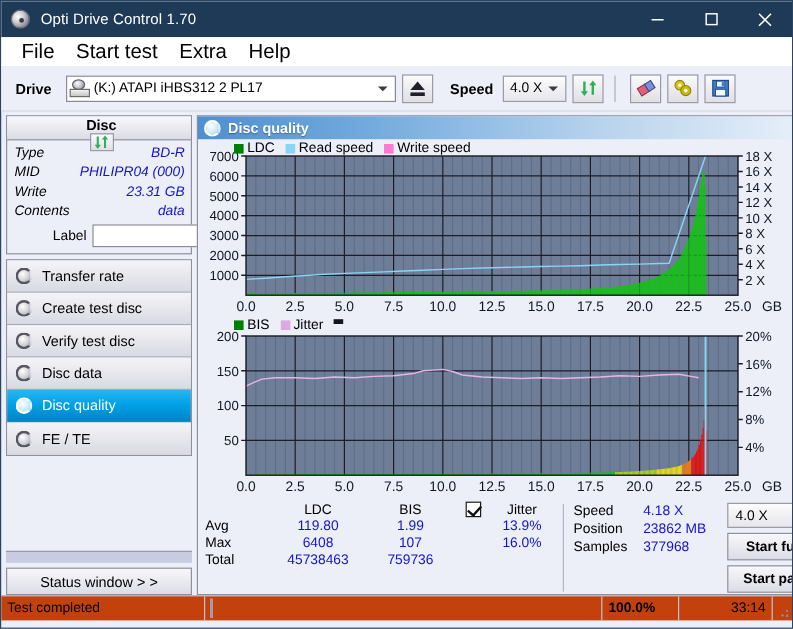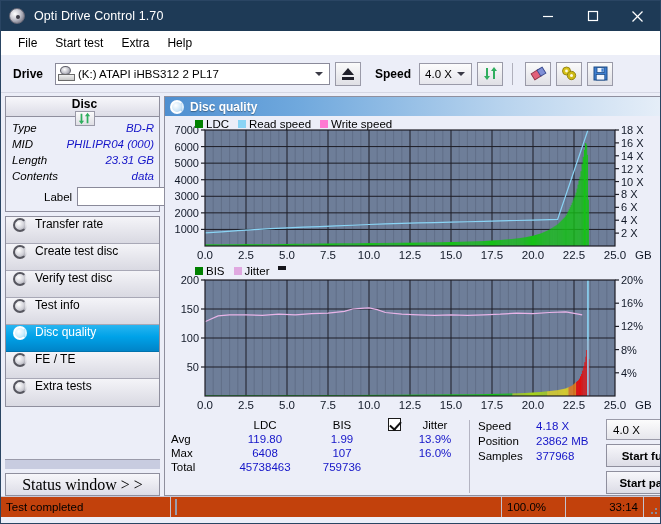--- a/index.html
+++ b/index.html
@@ -55,21 +55,21 @@
   
   .menubar {
     height: 24px;
     background: #ffffff;
     display: flex;
     align-items: center;
     padding-left: 8px;
     border-bottom: 1px solid #ffffff;
   }
   .menu-item {
-    font-size: 12px;
+    font-size: 17px;
     color: #000000;
     padding: 11px 9px;
   }
 
   
   .toolbar {
     height: 38px;
     background: #eceef8;
     display: flex;
     align-items: center;
@@ -236,21 +236,21 @@
     background: #f4f4e2; border: 1px solid #9a9830;
   }
 
   .nav {
     margin-top: 4px;
     border: 1px solid #8f8f9e;
     background: #e2e2ea;
   }
   .nav-item {
     height: 27px;
-    display: flex; 
+    display: flex; align-items: center;
     background: linear-gradient(#f4f4f8, #d9d9e2);
     border-bottom: 1px solid #a8a8b6;
     padding-left: 6px;
     font-size: 12px;
     color: #000;
   }
   .nav-item.active {
     background: linear-gradient(#29b5f0, #00a2e8 45%, #0084c8 100%);
     color: #ffffff;
     border-bottom: 1px solid #0072ad;
@@ -279,22 +279,21 @@
     height: 10px;
     background: #c8cce0;
     border-top: 1px solid #9a9aaa;
   }
   .status-btn {
     height: 23px;
     margin-top: 4px;
     background: linear-gradient(#f7f7fb, #dcdce6);
     border: 1px solid #8f8f9e;
     display: flex; align-items: center; justify-content: center;
-    font-size: 16px;
-    font-family: Liberation Serif, serif;
+    font-size: 12px;
   }
 
   
   .right {
     flex: 1;
     margin-left: 4px;
     border: 1px solid #8f8f9e;
     background: #eceef8;
     display: flex;
     flex-direction: column;
@@ -435,21 +434,21 @@
     height: 100%;
     background: #ffffff;
     border: 1px solid #9c9cac;
     position: relative;
     overflow: hidden;
   }
   .progress .fill {
     position: absolute; left: 0; top: 0; bottom: 0;
     background: #12b512;
   }
-  .sb-pct { width: 64px; }
+  .sb-pct { width: 64px; font-weight: bold; }
   .sb-time { width: 78px; justify-content: flex-end; }
   .sb-grip {
     width: 16px;
     display: flex; align-items: flex-end; justify-content: flex-end;
     padding: 0 2px 2px 0;
     border-right: none;
   }
   .grip-dots {
     width: 10px; height: 10px;
     background:
@@ -566,21 +565,21 @@
       <div class="disc-rows">
         <div class="disc-row">
           <span class="k">Type</span>
           <span class="v">BD-R</span>
         </div>
         <div class="disc-row">
           <span class="k">MID</span>
           <span class="v">PHILIPR04 (000)</span>
         </div>
         <div class="disc-row">
-          <span class="k">Length</span>
+          <span class="k">Write</span>
           <span class="v">23.31 GB</span>
         </div>
         <div class="disc-row">
           <span class="k">Contents</span>
           <span class="v">data</span>
         </div>
         <div class="label-row">
           <span class="k">Label</span>
           <input class="label-input" type="text" value="" style="">
           <span class="cd-btn">
@@ -606,39 +605,33 @@
       <div class="nav-item">
         <span class="nav-ico">
             <span class="ring"></span>
           </span>
         <span>Verify test disc</span>
       </div>
       <div class="nav-item">
         <span class="nav-ico">
             <span class="ring"></span>
           </span>
-        <span>Test info</span>
+        <span>Disc data</span>
       </div>
       <div class="nav-item active">
         <span class="nav-ico">
             <span class="ring"></span>
           </span>
         <span>Disc quality</span>
       </div>
       <div class="nav-item">
         <span class="nav-ico">
             <span class="ring"></span>
           </span>
         <span>FE / TE</span>
-      </div>
-      <div class="nav-item">
-        <span class="nav-ico">
-            <span class="ring"></span>
-          </span>
-        <span>Extra tests</span>
       </div>
     </div>
 
     <div class="nav-spacer"></div>
     <div class="nav-gap"></div>
     <div class="status-btn">Status window &gt; &gt;</div>
   </div>
 
   <div class="right">
     <div class="panel-head">

